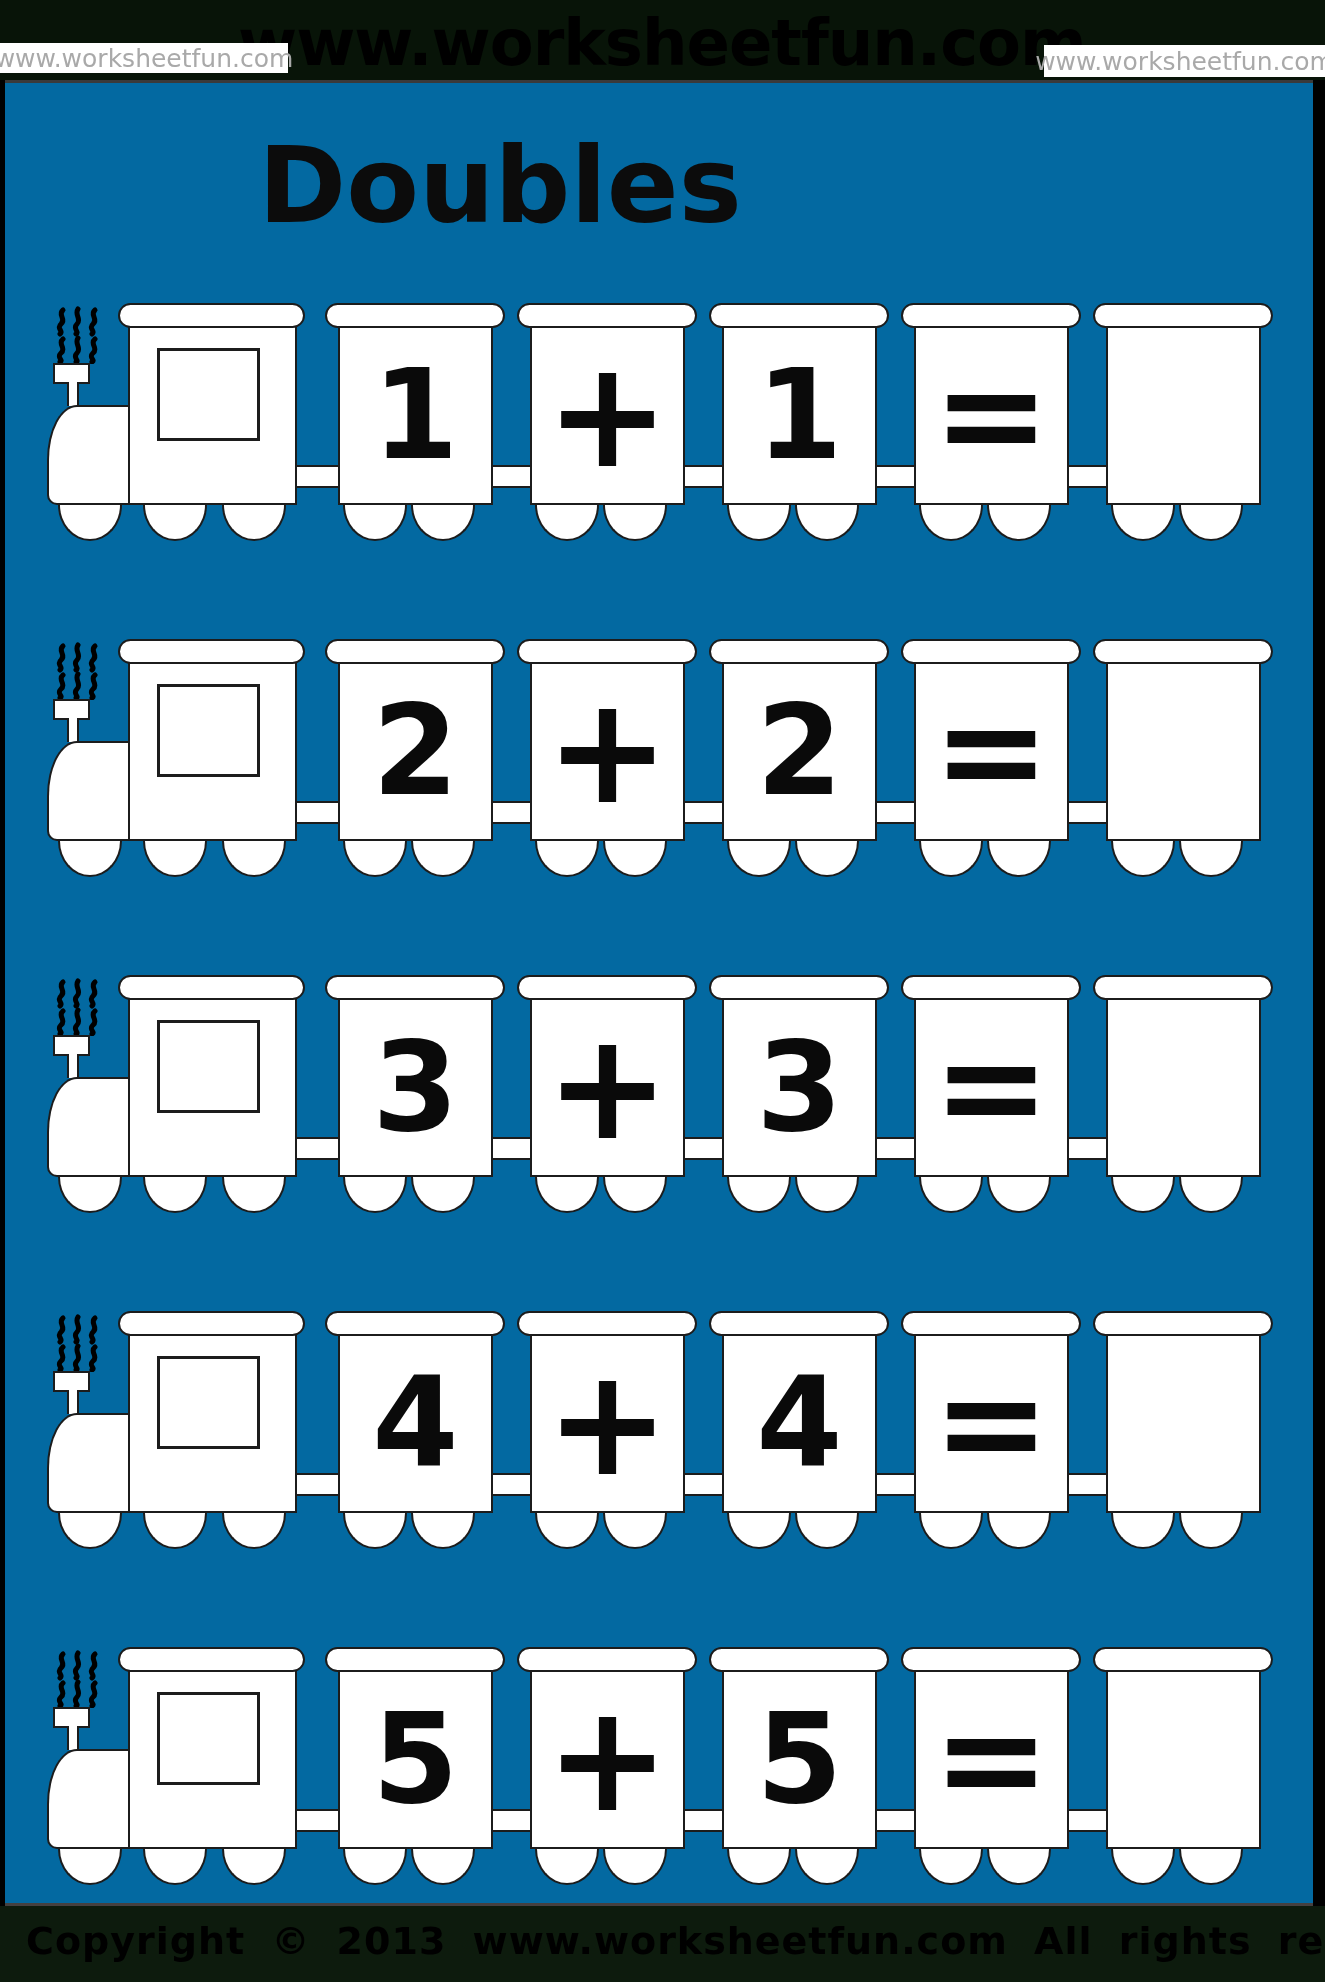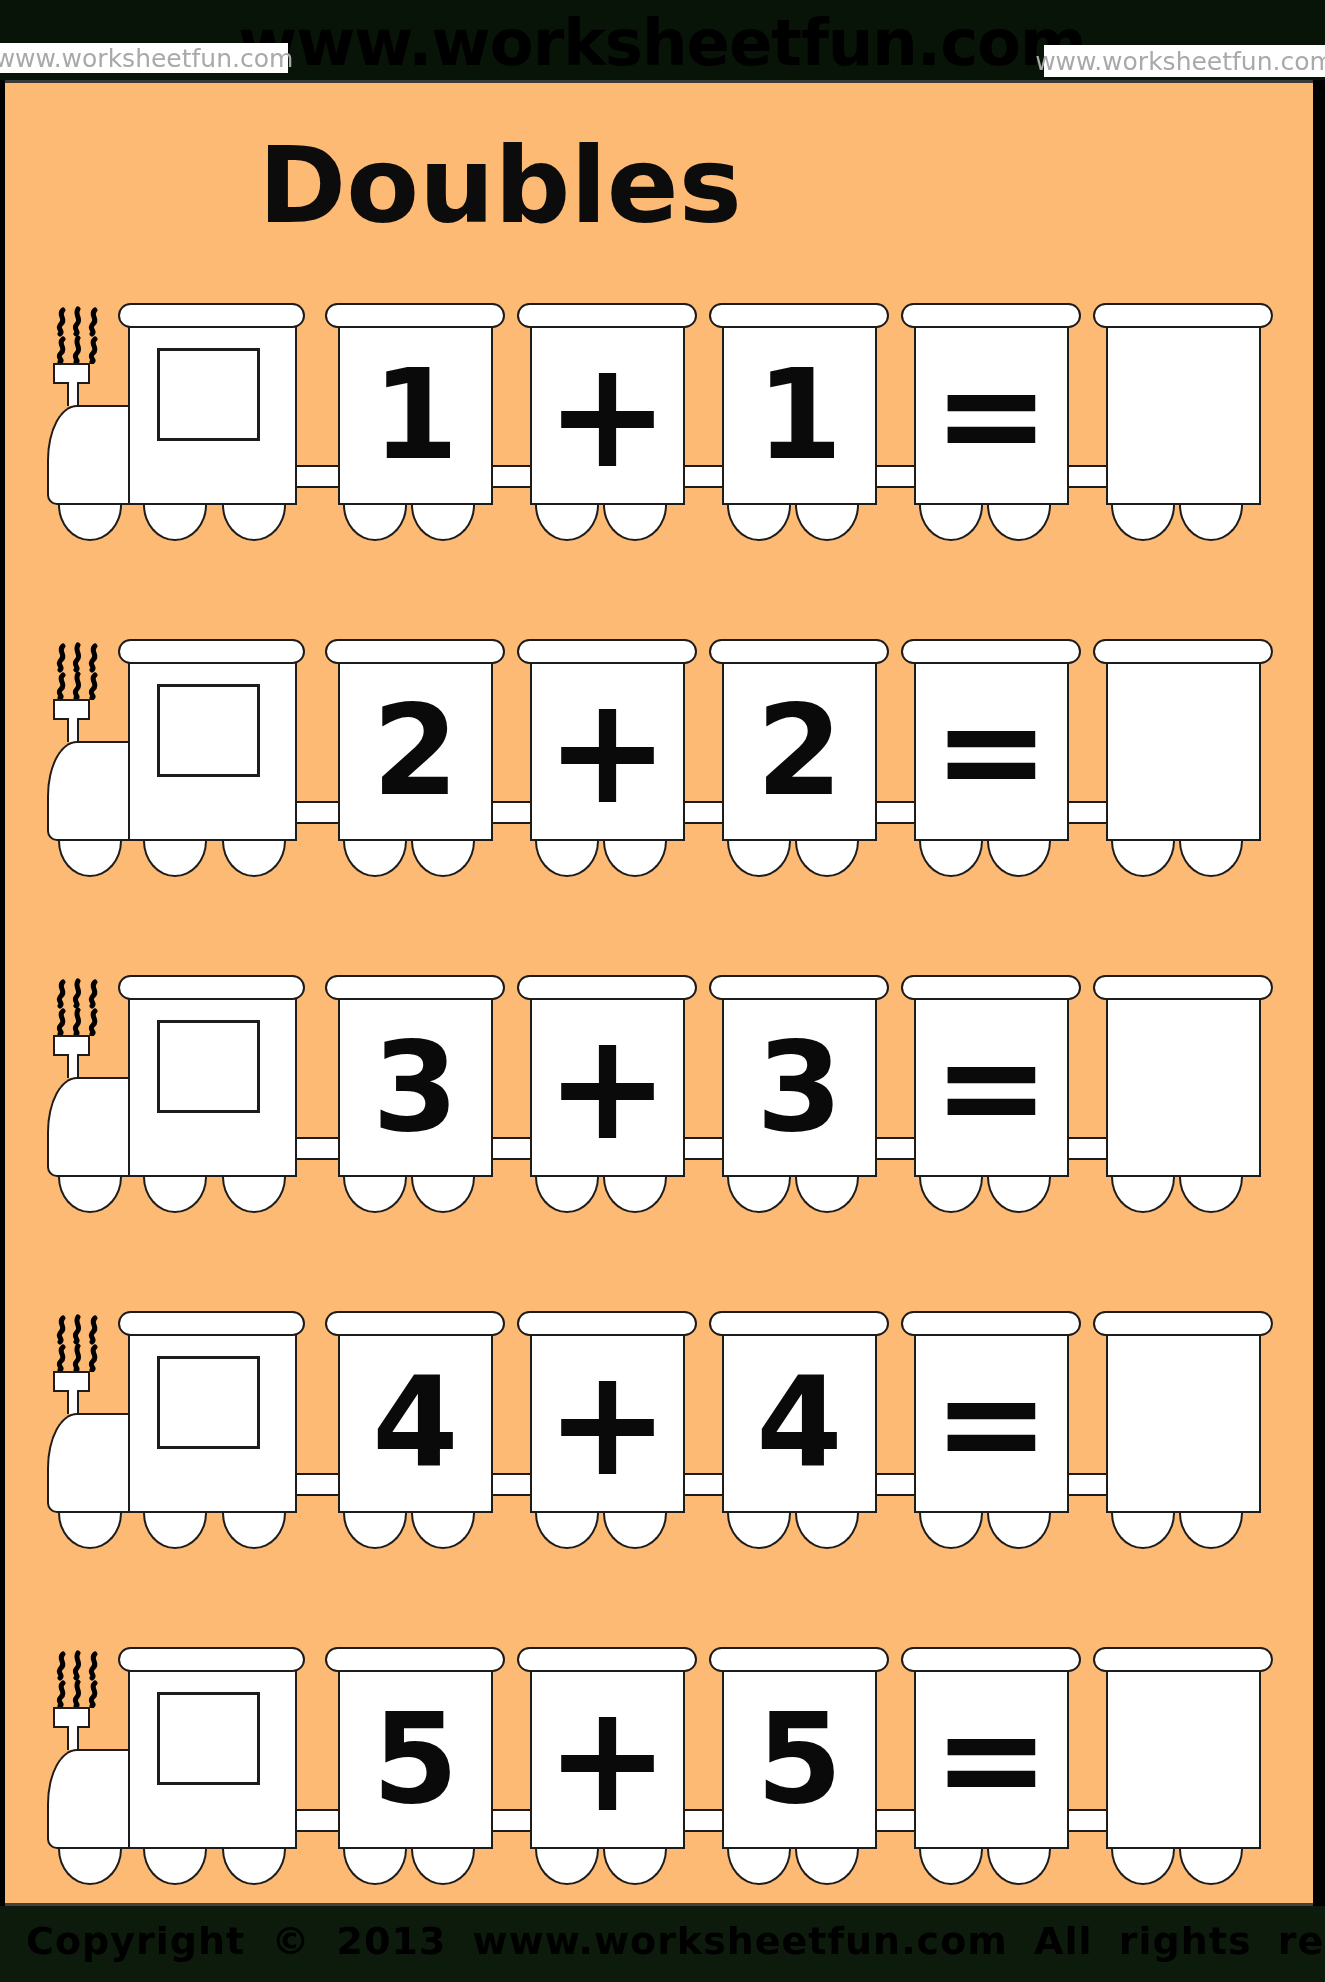--- a/index.html
+++ b/index.html
@@ -21,21 +21,21 @@
   }
   .strip-l{left:0;top:43px;width:288px;height:30px;font-size:25px}
   .strip-r{left:1044px;top:45px;width:281px;height:32px;font-size:25px}
   .copyright{
     position:absolute;left:26px;top:13px;font-size:38px;font-weight:bold;
     color:#000;white-space:nowrap;word-spacing:12px;letter-spacing:1px;
   }
   
   .page{
     position:absolute;left:5px;top:80px;width:1308px;height:1826px;
-    background:#fdba74;box-sizing:border-box;
+    background:#0369a1;box-sizing:border-box;
     border-top:3px solid #3a3a3a;border-bottom:3px solid #454040;
     overflow:hidden;
   }
   .title{
     position:absolute;top:50px;left:0;width:990px;text-align:center;
     font-size:106px;font-weight:bold;color:#0c0c0c;line-height:1;
   }
   
   .row{position:absolute;left:0;width:100%;height:240px}
   .eroof,.croof{

